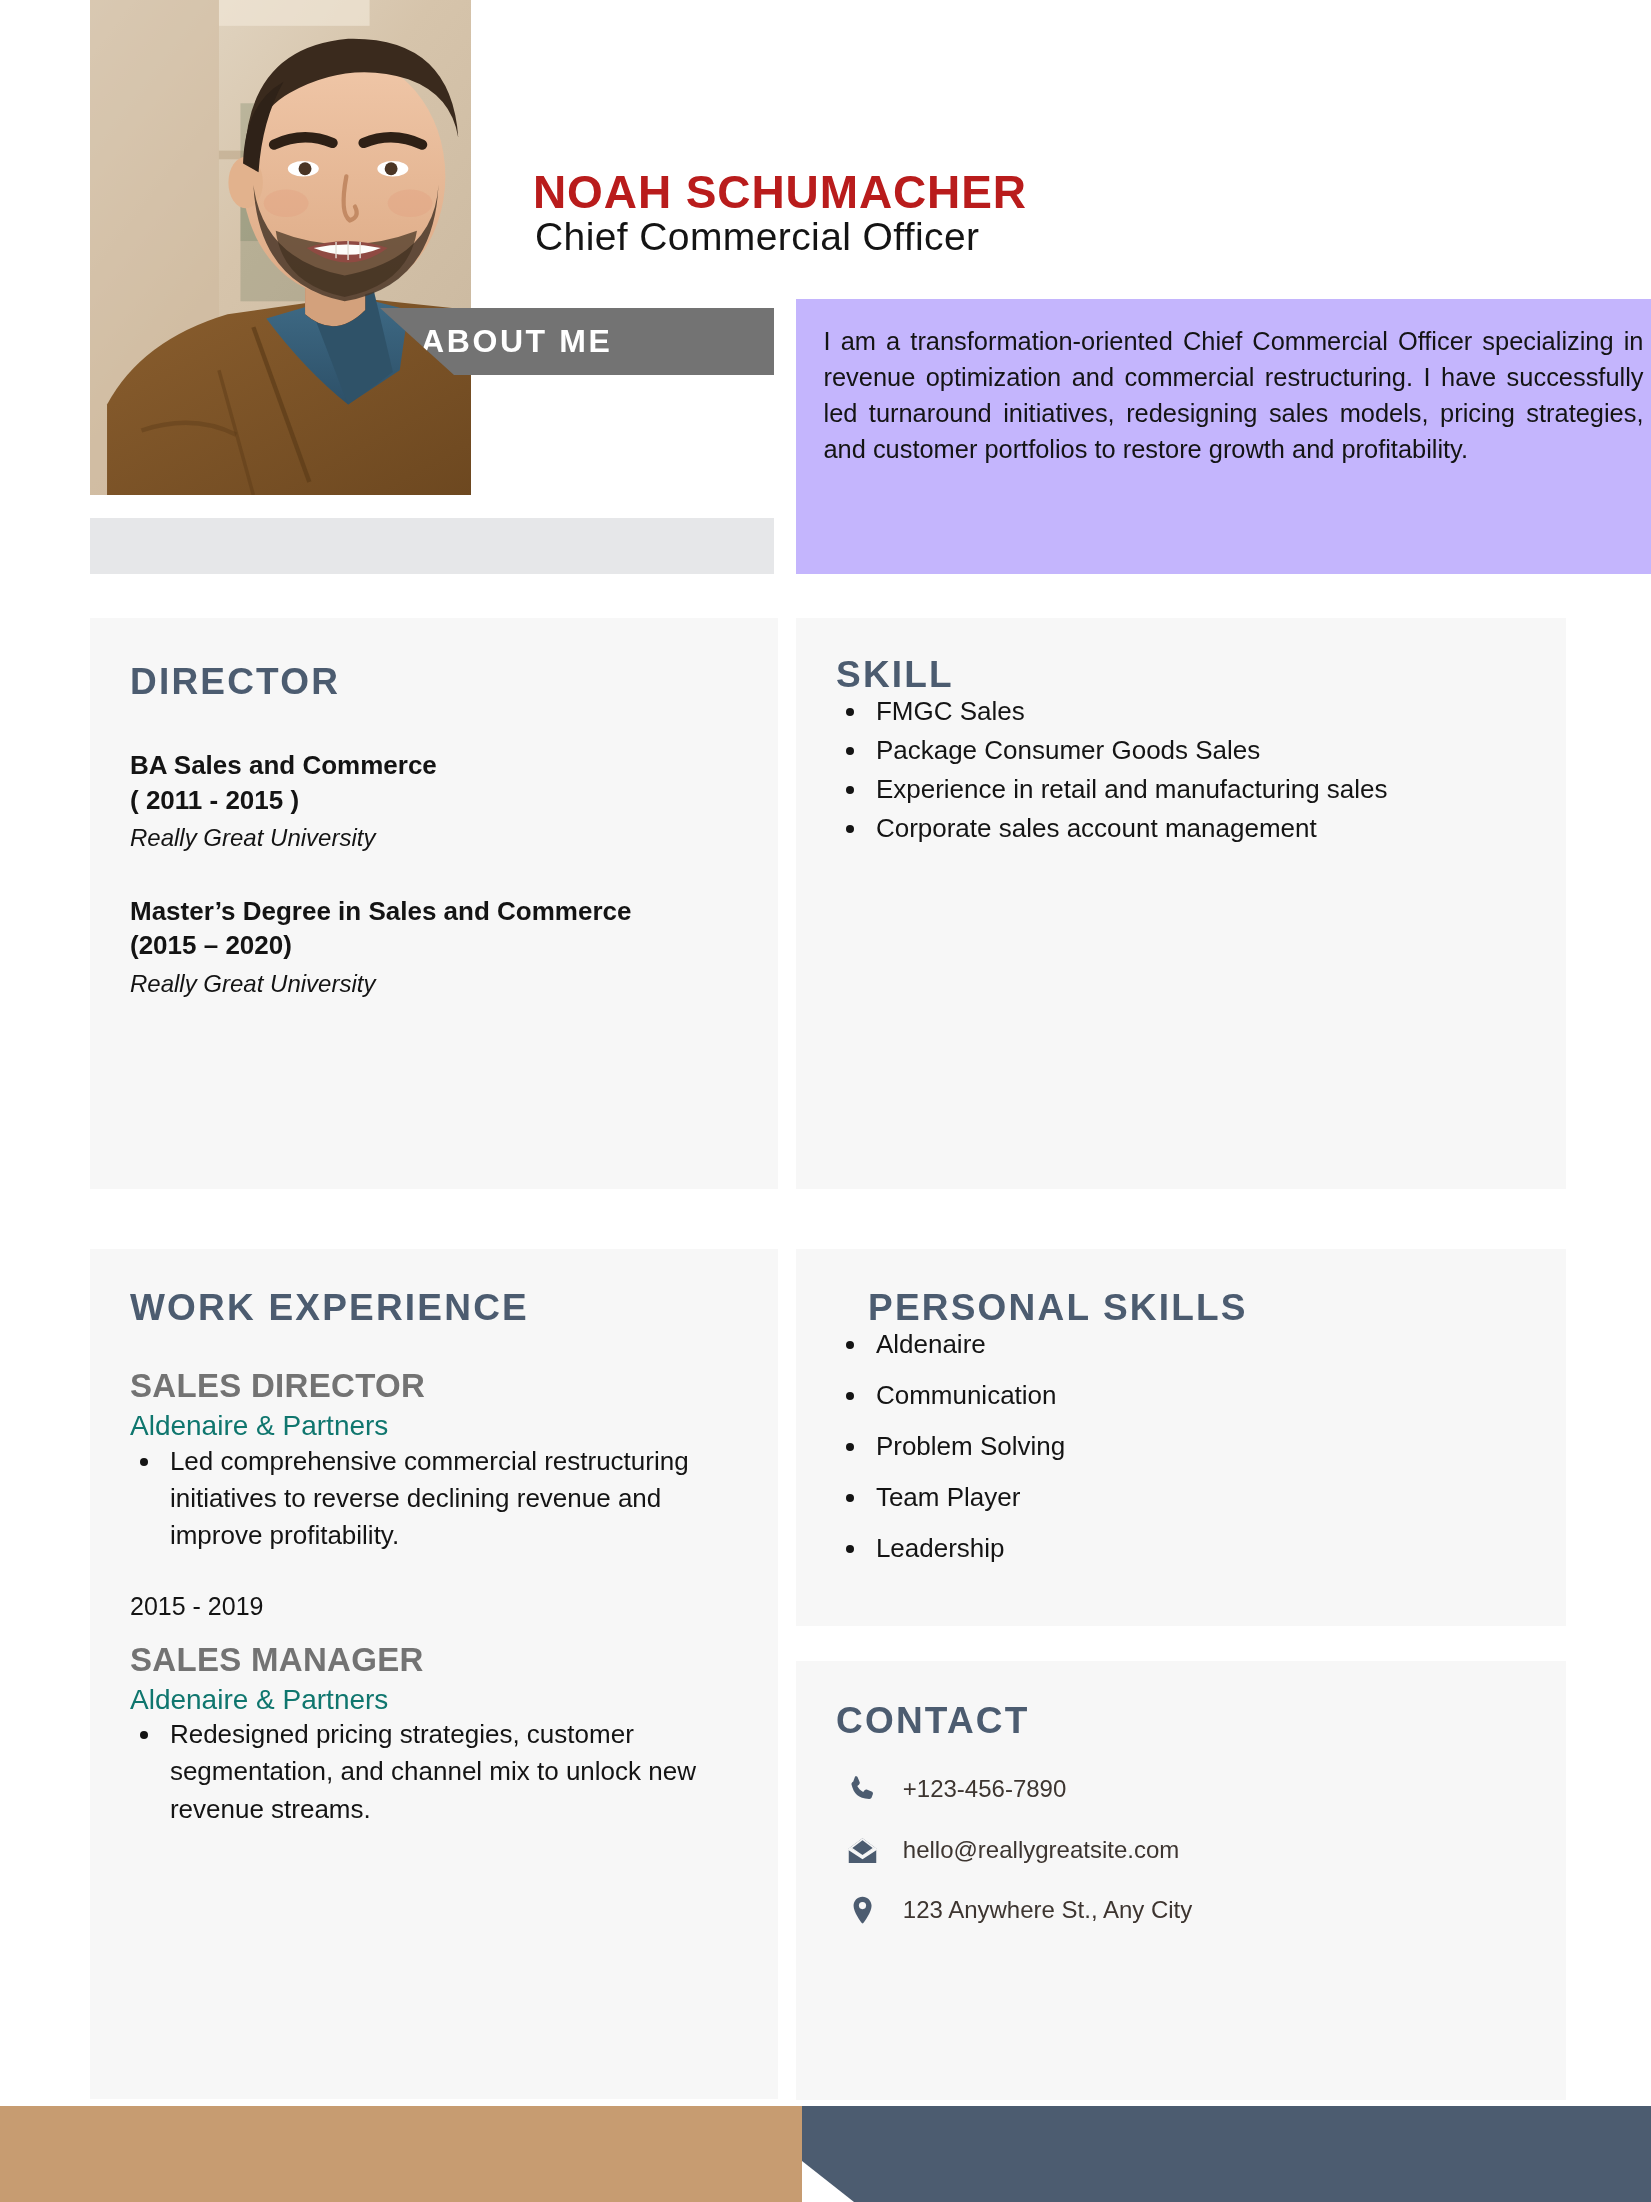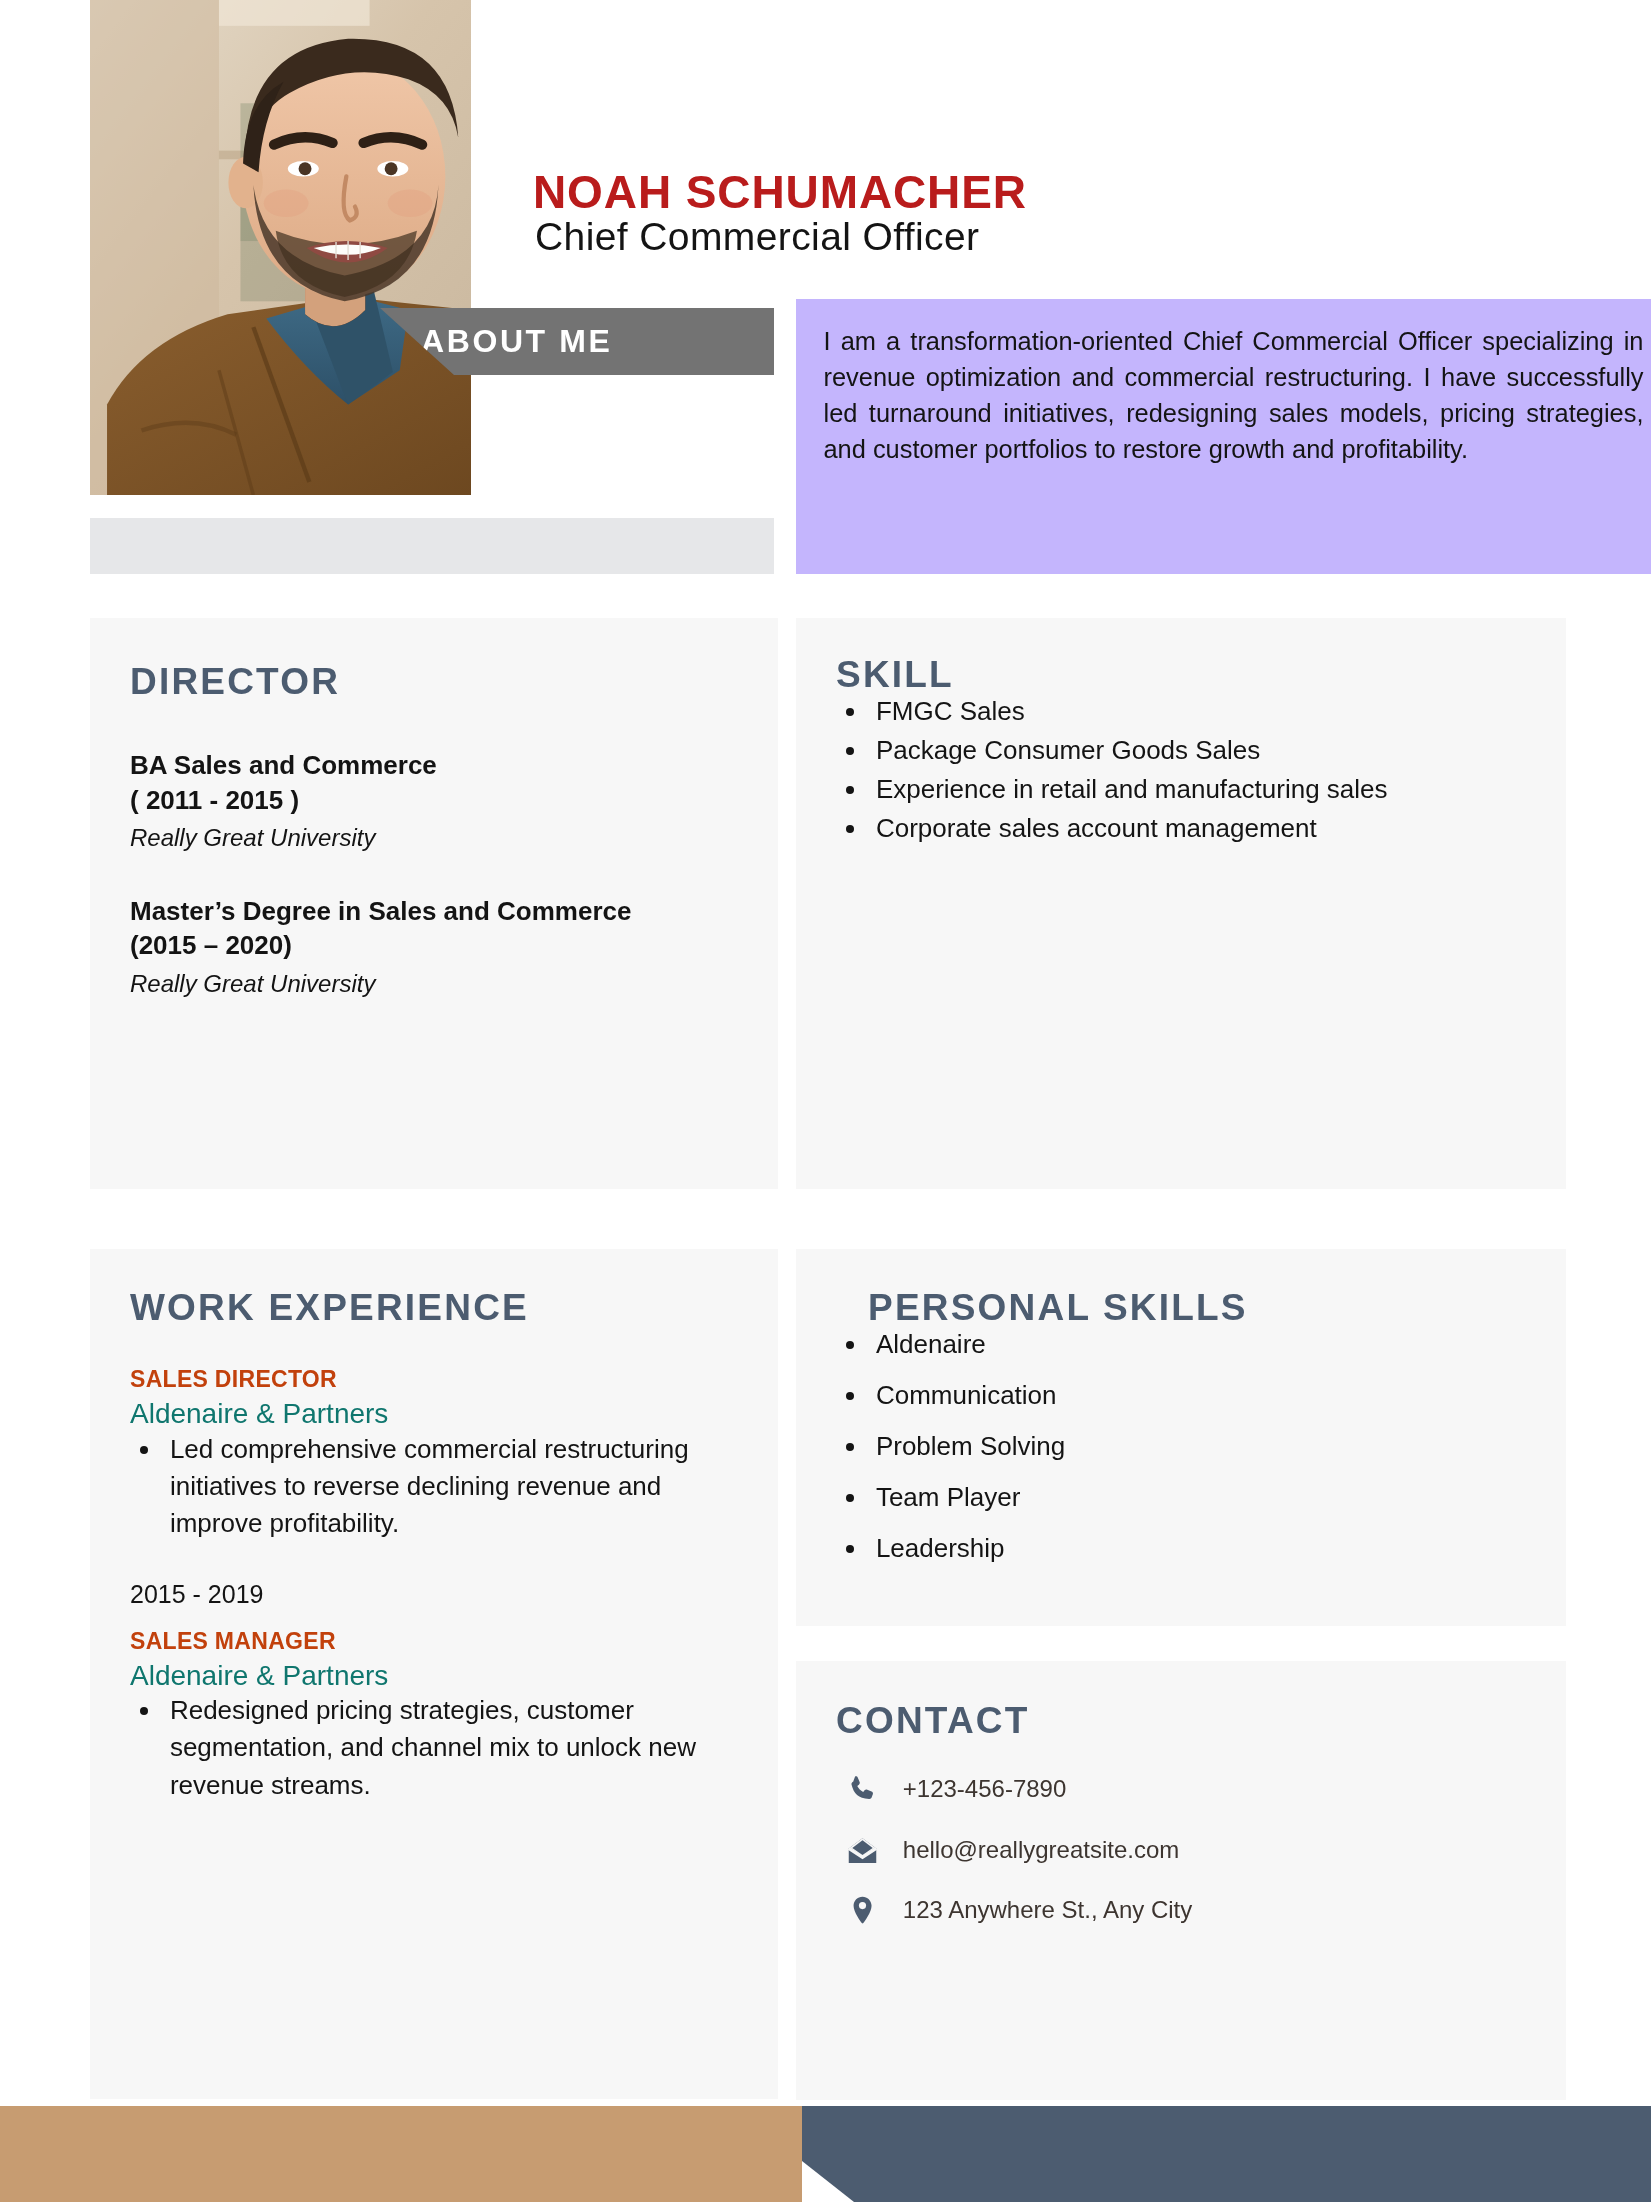--- a/index.html
+++ b/index.html
@@ -167,23 +167,23 @@
 
   
   .job { margin-top: 40px; }
   .job-date {
     font-size: 25px;
     color: #141414;
     margin: 0 0 20.6px 0;
     line-height: 1;
   }
   .job-title {
-    font-size: 23px;
+    font-size: 33px;
     font-weight: 700;
-    color: #c2410c;
+    color: #737373;
     margin: 0;
     line-height: 1.2;
     letter-spacing: 0.3px;
   }
   .job-company {
     font-size: 28px;
     color: #0f766e;
     margin: 3.4px 0 0 0;
     line-height: 1.2;
   }

